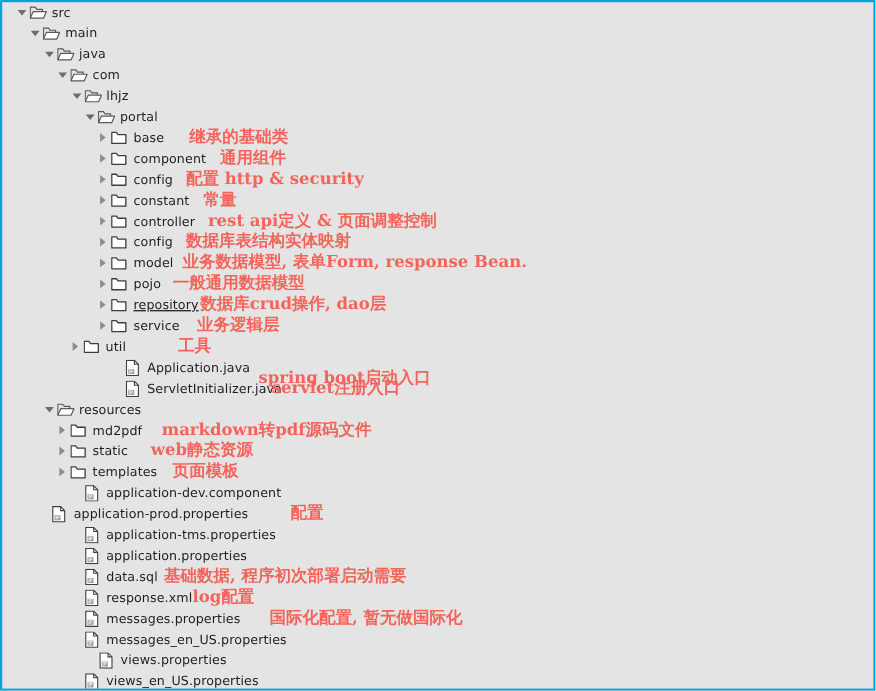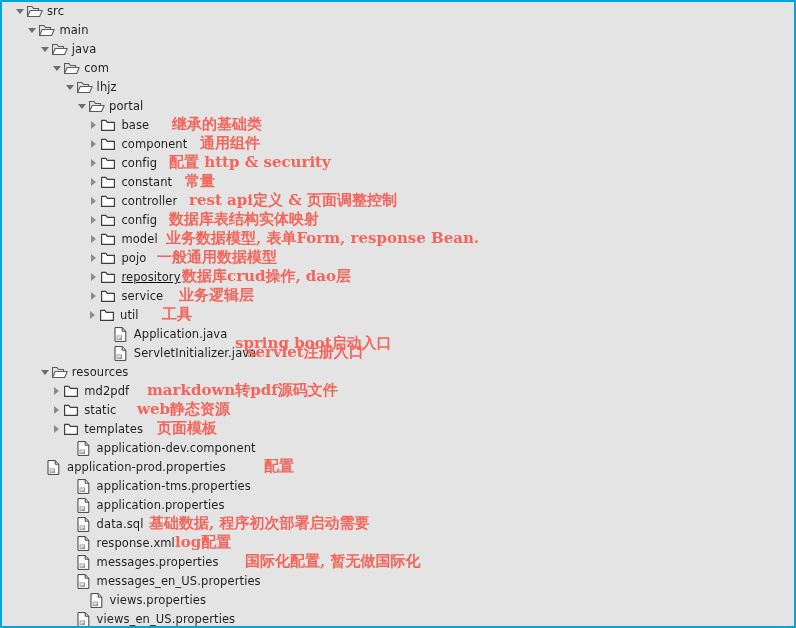--- a/index.html
+++ b/index.html
@@ -241,21 +241,21 @@
       <div class="row" style="top: 285px; padding-left: 86.4px;">
         <span class="twisty right"></span>
         <span class="ic">
           <svg width="15" height="14" viewBox="0 0 15 14">
             <path d="M0.6 12.4 L0.6 2.4 L4.8 2.4 L6.3 4.4 L13.4 4.4 L13.4 12.4 Z" fill="#ffffff" stroke="#3d3d3d" stroke-width="1.2" stroke-linejoin="round"></path>
           </svg>
         </span>
         <span class="label">service</span>
       </div>
       <div class="note" style="top: 284px; left: 177px; font-size: 15px;">业务逻辑层</div>
-      <div class="row" style="top: 304px; padding-left: 85px;">
+      <div class="row" style="top: 304px; padding-left: 61px;">
         <span class="twisty right"></span>
         <span class="ic">
           <svg width="15" height="14" viewBox="0 0 15 14">
             <path d="M0.6 12.4 L0.6 2.4 L4.8 2.4 L6.3 4.4 L13.4 4.4 L13.4 12.4 Z" fill="#ffffff" stroke="#3d3d3d" stroke-width="1.2" stroke-linejoin="round"></path>
           </svg>
         </span>
         <span class="label">util</span>
       </div>
       <div class="note" style="top: 303px; left: 160px; font-size: 15px;">工具</div>
       <div class="row" style="top: 323px; padding-left: 98.8px;">

